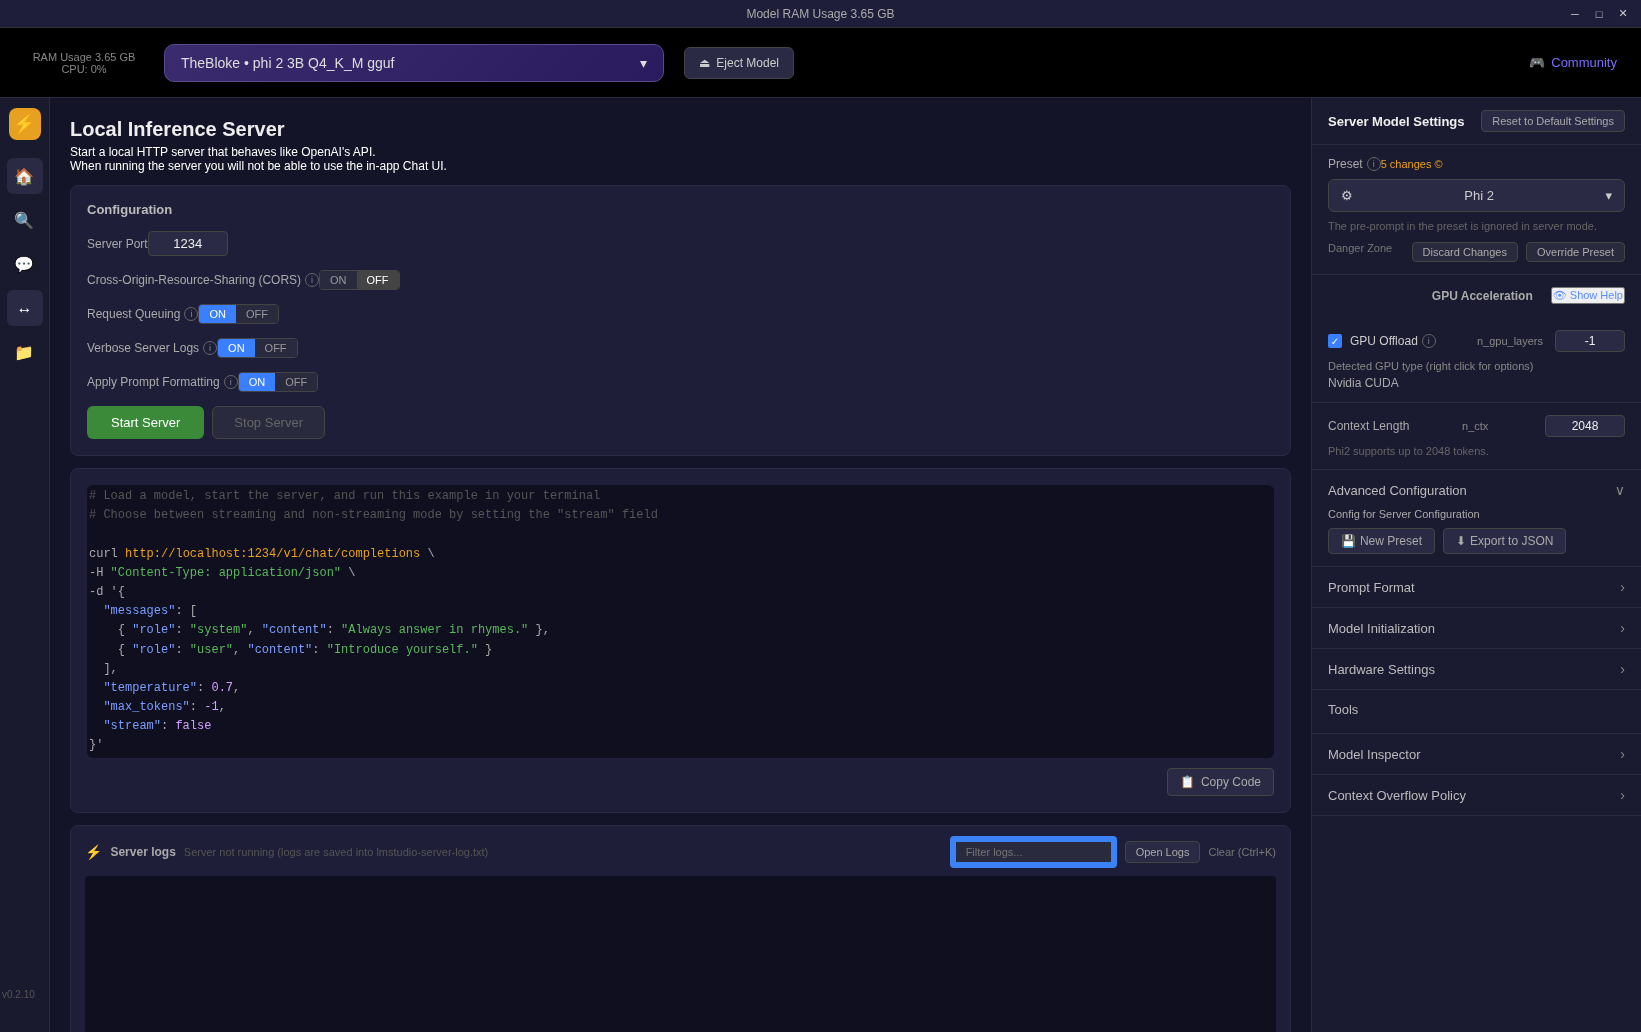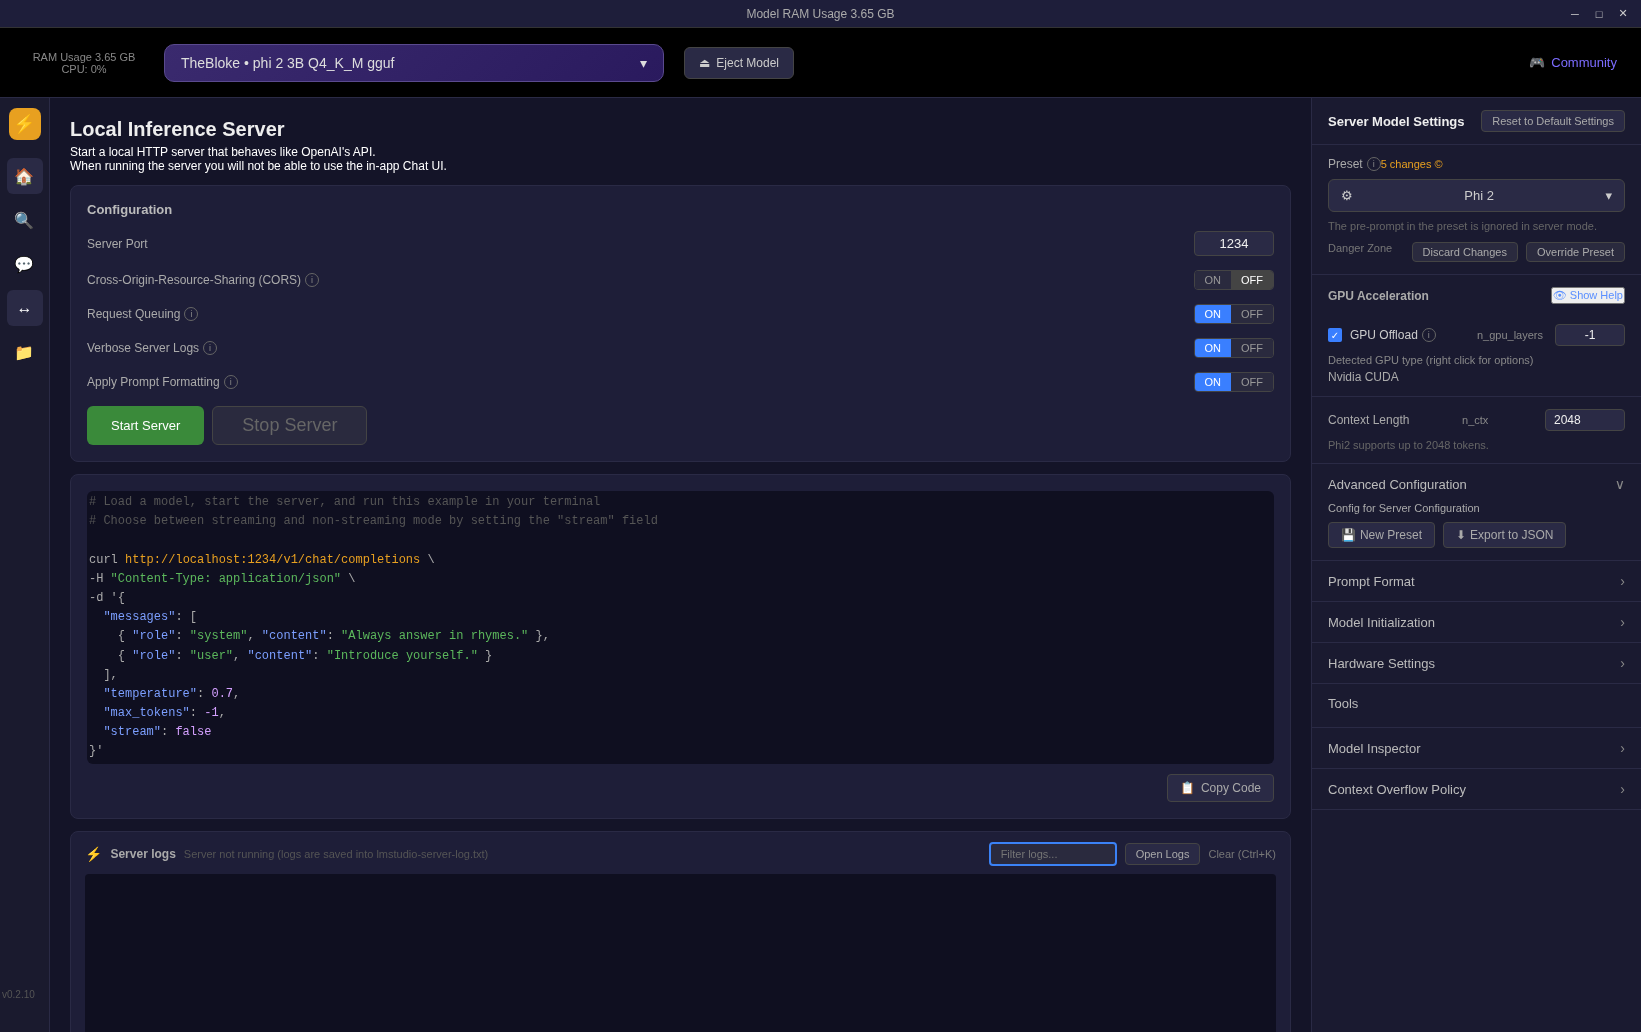--- a/index.html
+++ b/index.html
@@ -179,21 +179,20 @@
       padding: 16px;
     }
     .config-panel h3 {
       color: #bbb;
       font-size: 13px;
       margin-bottom: 14px;
     }
     .config-row {
       display: flex;
       align-items: center;
-      justify-content: space-between;
       margin-bottom: 14px;
     }
     .config-label {
       color: #aaa;
       font-size: 12px;
       display: flex;
       align-items: center;
       gap: 4px;
     }
     .info-icon {
@@ -252,24 +251,24 @@
       border-radius: 6px;
       padding: 8px 24px;
       color: white;
       cursor: pointer;
       font-size: 13px;
     }
     .stop-btn {
       background: #2a2a3e;
       border: 1px solid #444;
       border-radius: 6px;
-      padding: 8px 29px;
+      padding: 8px 21px;
       color: #666;
       cursor: pointer;
-      font-size: 18px;
+      font-size: 13px;
     }
 
     
     .code-panel {
       background: #1e1e38;
       border: 1px solid #2a2a45;
       border-radius: 8px;
       padding: 16px;
     }
     .code-panel-header {
@@ -342,25 +341,25 @@
       font-size: 12px;
       font-weight: 600;
     }
     .logs-subtitle {
       color: #555;
       font-size: 11px;
       flex: 1;
     }
     .filter-input {
       background: #2a2a3e;
-      border: 2px solid #3b82f6;
+      border: 6px solid #3b82f6;
       border-radius: 4px;
       padding: 4px 10px;
       color: #888;
-      width: 128px;
+      width: 167px;
       font-size: 11px;
     }
     .open-logs-btn {
       background: #2a2a45;
       border: 1px solid #444;
       border-radius: 4px;
       padding: 4px 10px;
       color: #aaa;
       cursor: pointer;
       font-size: 11px;
@@ -469,22 +468,23 @@
       font-size: 11px;
     }
 
     .gpu-section {
       padding: 12px 16px;
       border-bottom: 1px solid #2a2a45;
     }
     .gpu-header {
       display: flex;
       align-items: center;
-      justify-content: space-between;
-      margin-bottom: 20px;
+      justify-content: flex-end;
+      margin-bottom: 26px;
+      gap: 18px;
     }
     .gpu-title {
       color: #aaa;
       font-size: 12px;
       font-weight: 600;
     }
     .show-help-link {
       color: #5a8fff;
       font-size: 11px;
       cursor: pointer;
@@ -555,20 +555,21 @@
       font-size: 12px;
     }
     .ctx-input {
       background: #2a2a45;
       border: 1px solid #444;
       border-radius: 4px;
       padding: 3px 8px;
       color: #eee;
       width: 80px;
       font-size: 12px;
+      text-align: center;
     }
     .n-ctx-label {
       color: #888;
       font-size: 11px;
       margin-right: 4px;
     }
     .context-note {
       color: #666;
       font-size: 11px;
     }

